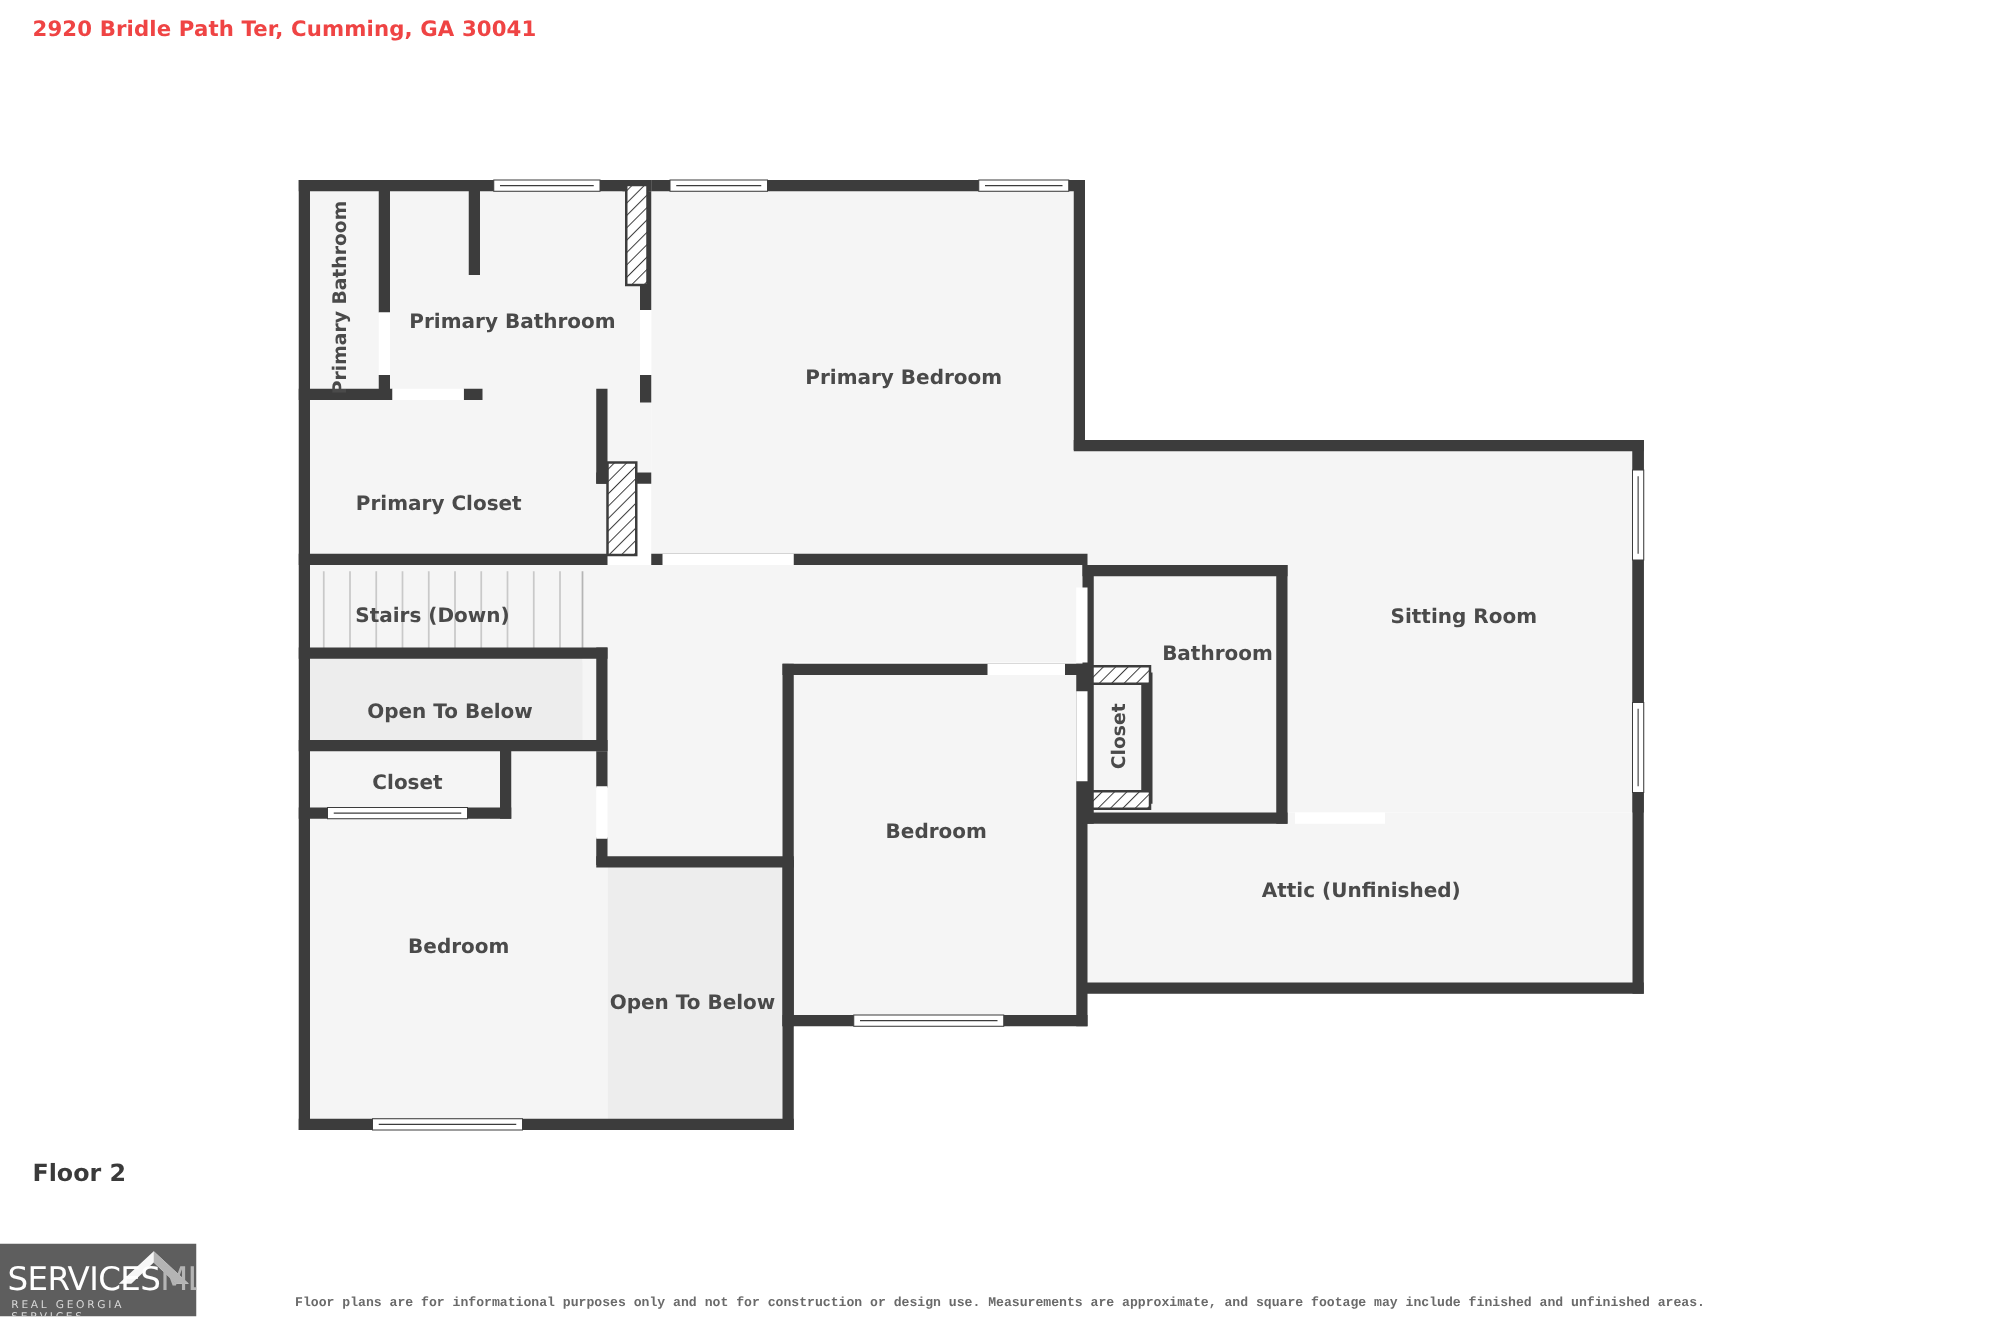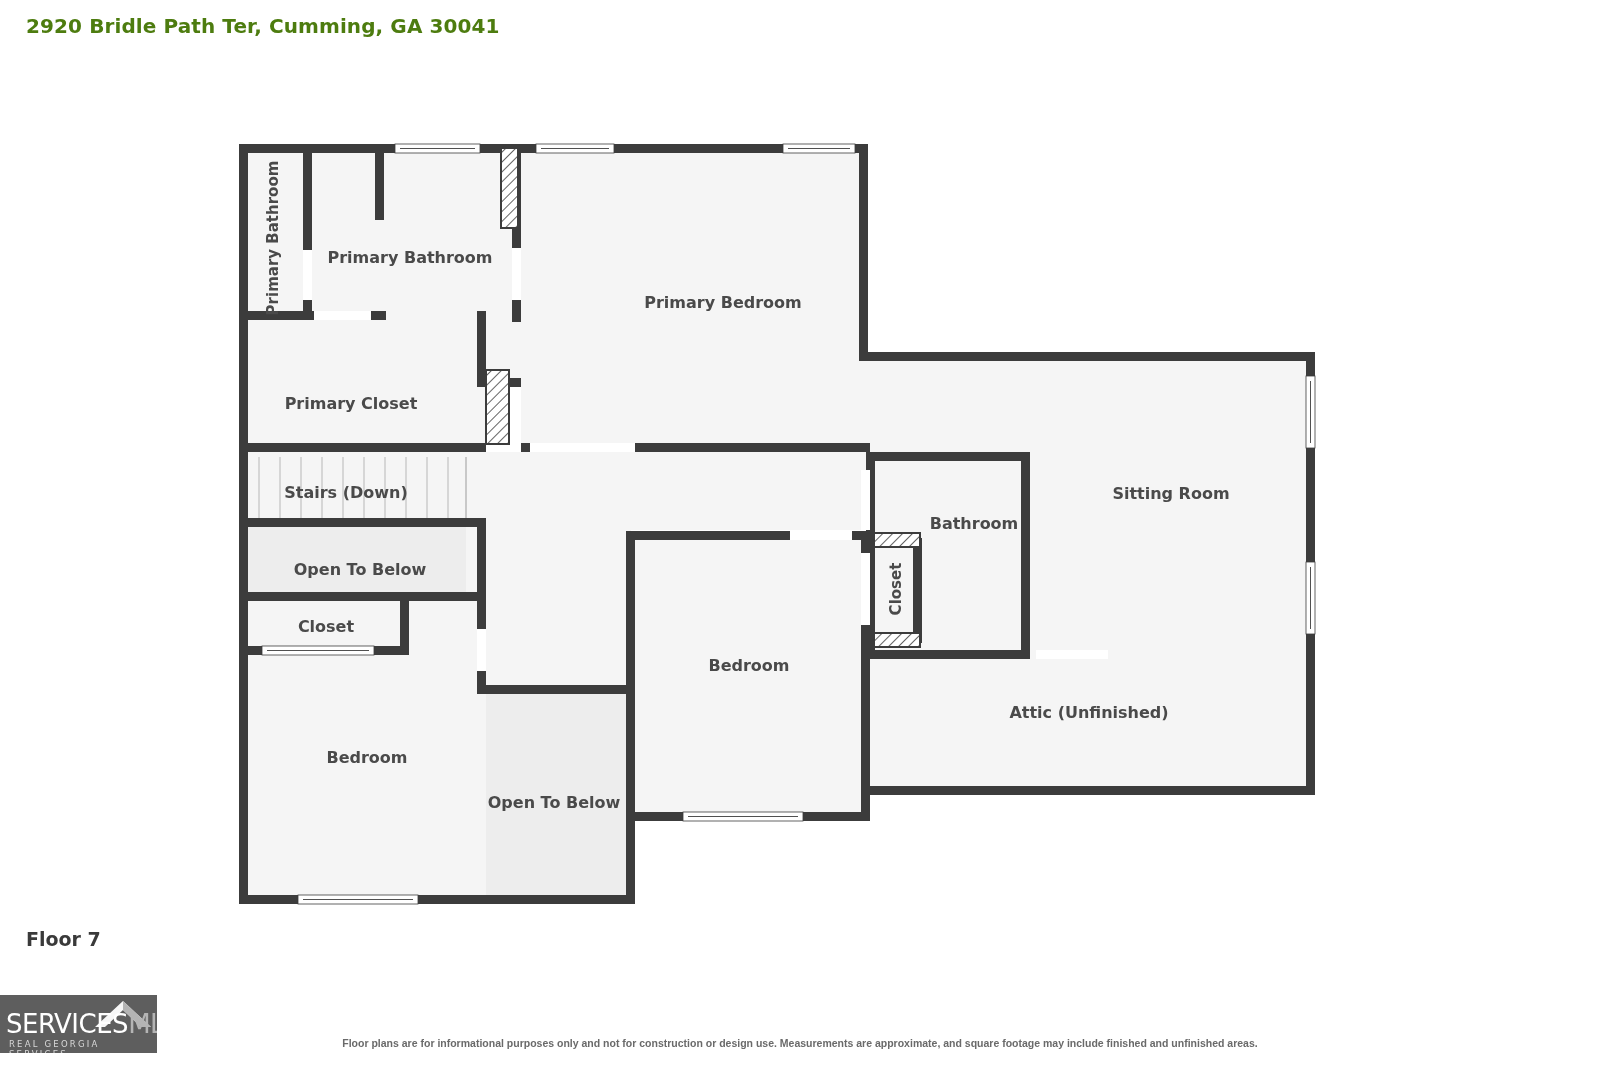--- a/index.html
+++ b/index.html
@@ -11,23 +11,23 @@
     width: 1600px;
     height: 1067px;
     position: relative;
     font-family: "DejaVu Sans", "Liberation Sans", sans-serif;
     overflow: hidden;
   }
   #page-title {
     position: absolute;
     left: 26px;
     top: 14px;
-    font-size: 20px;
+    font-size: 17px;
     font-weight: bold;
-    color: #4d7c0f;
+    color: #ef4444;
     letter-spacing: 0.1px;
   }
   #floor-label {
     position: absolute;
     left: 26px;
     top: 928px;
     font-size: 19px;
     font-weight: bold;
     color: #3a3a3a;
   }
@@ -81,21 +81,21 @@
   }
   #disclaimer {
     position: absolute;
     left: 0;
     top: 1037px;
     width: 1600px;
     text-align: center;
     font-size: 10.5px;
     font-weight: bold;
     color: #6a6a6a;
-    font-family: Liberation Sans, sans-serif;
+    font-family: Liberation Mono, monospace;
   }
 </style>
 </head>
 <body>
 
 <div id="page-title">2920 Bridle Path Ter, Cumming, GA 30041</div>
 
 <svg id="floorplan-svg" width="1600" height="1067" viewBox="0 0 1600 1067" xmlns="http://www.w3.org/2000/svg">
   <defs>
     <pattern id="hatch" width="7" height="7" patternTransform="rotate(45)" patternUnits="userSpaceOnUse">
@@ -300,21 +300,21 @@
     <text class="room-label" x="367" y="758" font-size="16">Bedroom</text>
     <text class="room-label" x="554" y="803" font-size="16">Open To Below</text>
     <text class="room-label" x="749" y="666" font-size="16">Bedroom</text>
     <text class="room-label" x="974" y="524" font-size="16">Bathroom</text>
     <text class="room-label" x="896" y="589" font-size="15" transform="rotate(-90 896 589)">Closet</text>
     <text class="room-label" x="1171" y="494" font-size="16">Sitting Room</text>
     <text class="room-label" x="1089" y="713" font-size="16">Attic (Unfinished)</text>
   </g>
 </svg>
 
-<div id="floor-label">Floor 7</div>
+<div id="floor-label">Floor 2</div>
 
 <div id="mls-logo">
   <svg class="roof-icon" viewBox="0 0 60 30" xmlns="http://www.w3.org/2000/svg">
     <polygon points="2,28 30,2 58,28 48,28 30,11 12,28" fill="#ffffff" opacity="0.95"></polygon>
     <polygon points="30,2 58,28 48,28 30,11" fill="#b4b4b4"></polygon>
   </svg>
   <div class="logo-text">
     <span class="logo-georgia">SERVICES</span><span class="logo-mls">MLS</span>
   </div>
   <div class="logo-tagline">REAL GEORGIA SERVICES</div>

